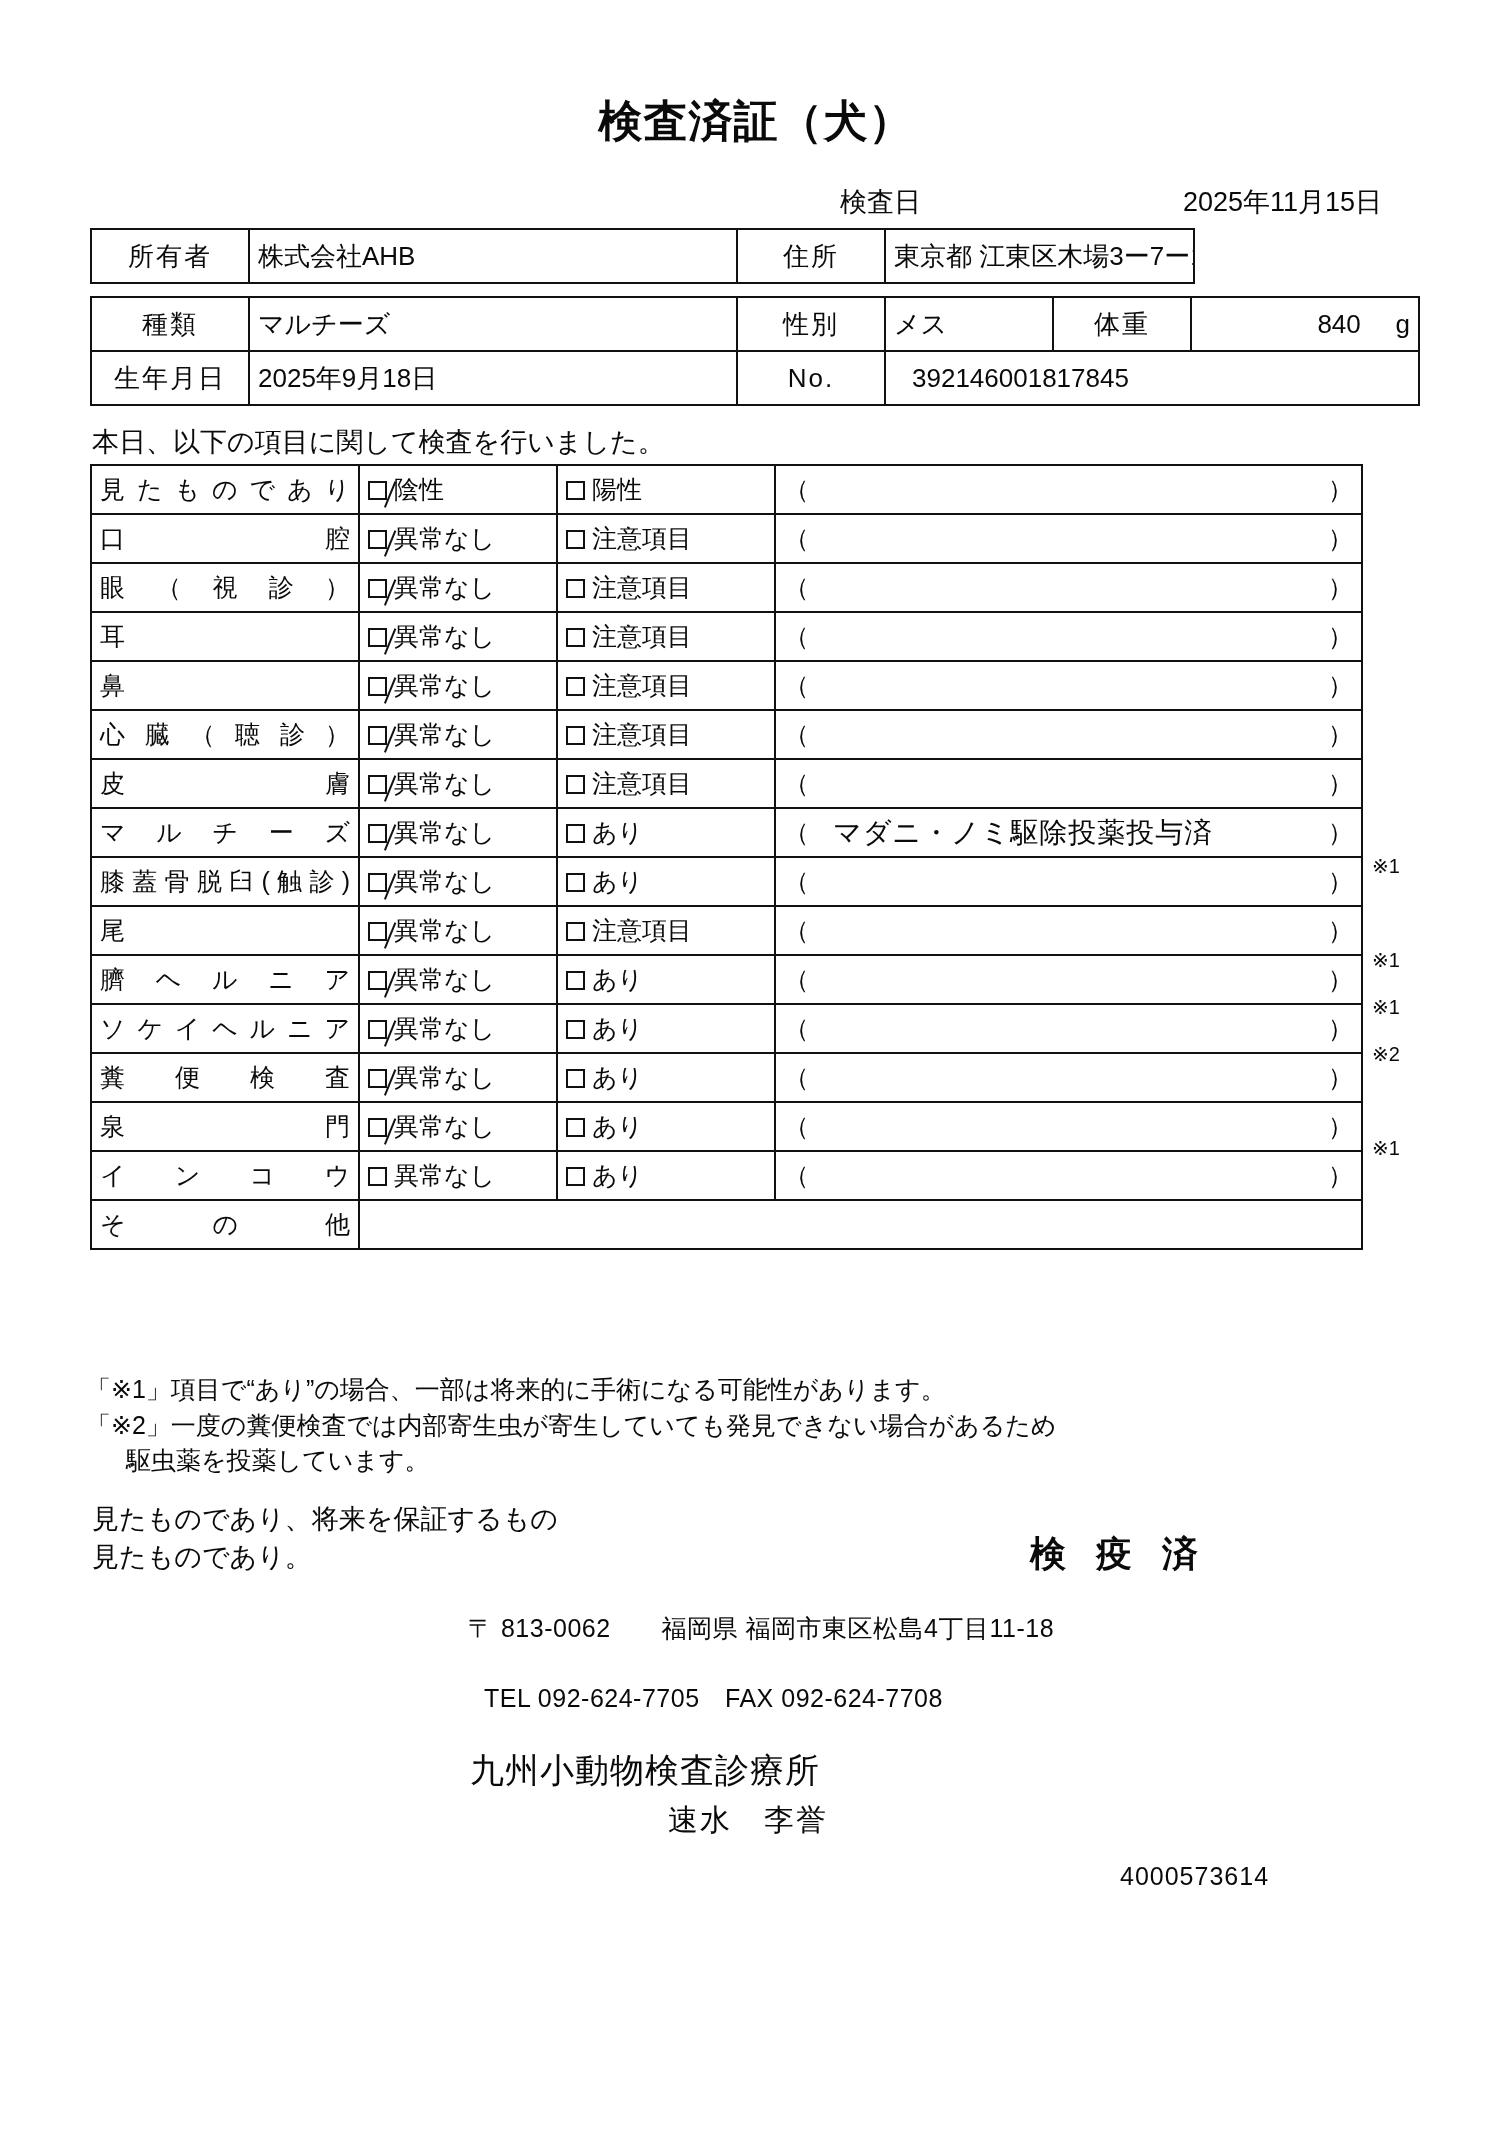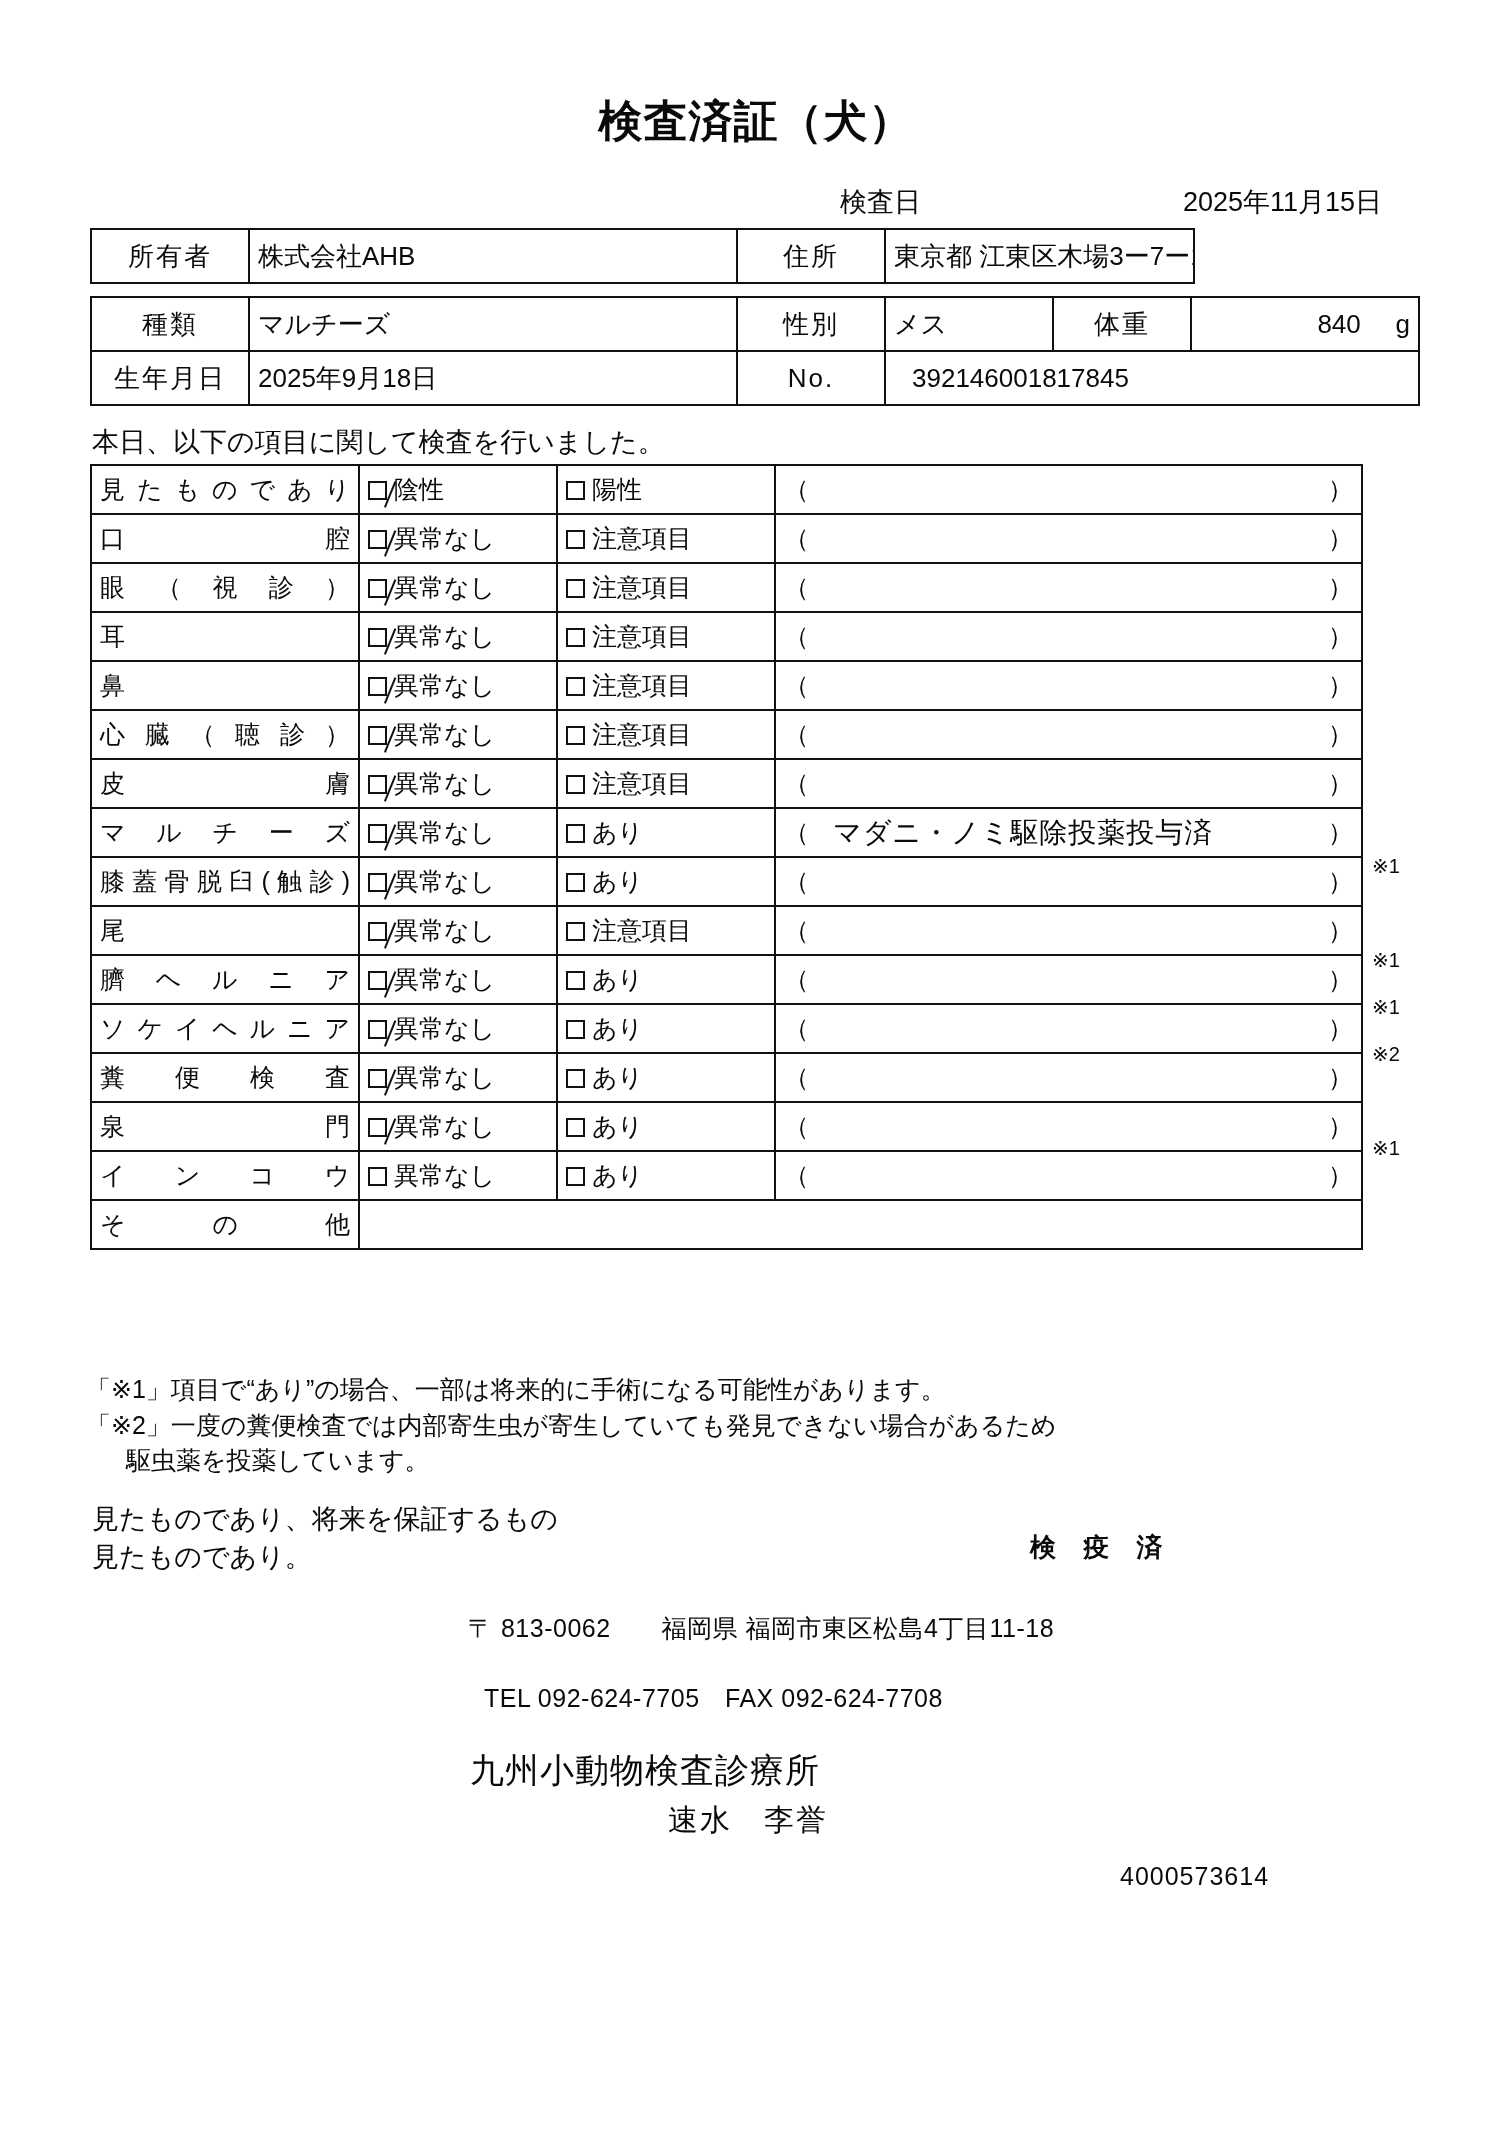--- a/index.html
+++ b/index.html
@@ -149,21 +149,21 @@
     top: 1500px;
     left: 92px;
     font-size: 27px;
     line-height: 1.42;
   }
 
   .stamp {
     position: absolute;
     top: 1530px;
     left: 1030px;
-    font-size: 26px;
+    font-size: 36px;
     font-weight: 700;
     letter-spacing: 10px;
   }
 
   .addr {
     position: absolute;
     top: 1612px;
     left: 468px;
     font-size: 25px;
     letter-spacing: 0.5px;

